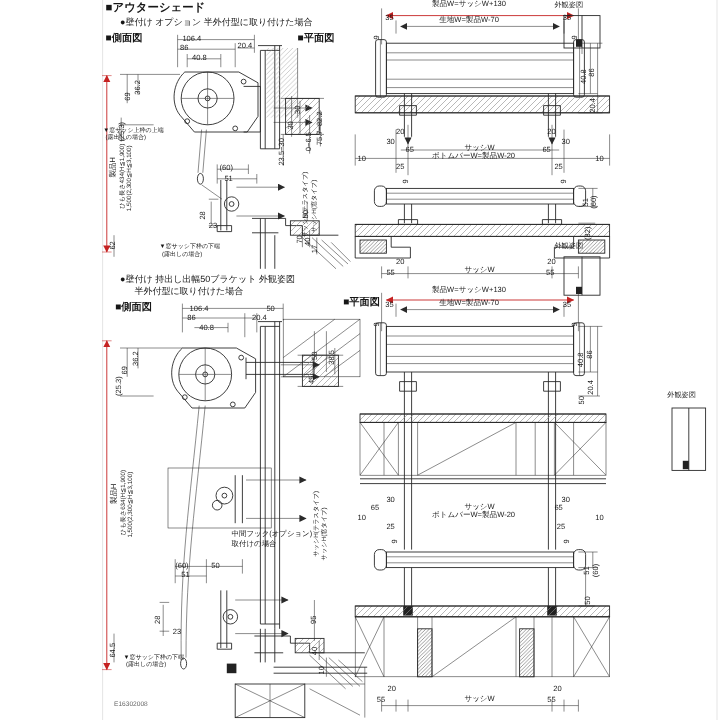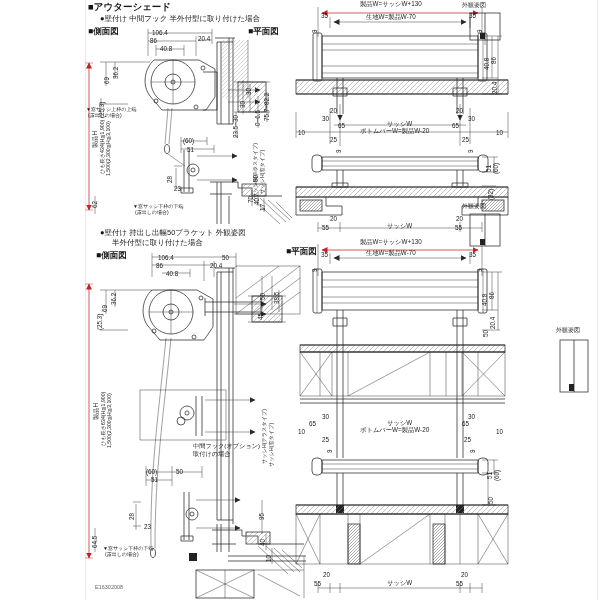--- a/index.html
+++ b/index.html
@@ -203,21 +203,21 @@
 
       <g>
         <rect x="560" y="340" width="28" height="52"></rect>
           <path d="M574,340V392"></path>
         <rect x="569" y="384" width="5" height="7" fill="#222" stroke="none"></rect>
       </g>
     </g>
   </svg>
 
   <div class="hd" style="left:88px;top:2px;font-size:9.5px">■アウターシェード</div>
-  <div class="txt" style="left:100px;top:15px;font-size:7.5px">●壁付け 中間フック 半外付型に取り付けた場合</div>
+  <div class="txt" style="left:100px;top:15px;font-size:7.5px">●壁付け オプション 半外付型に取り付けた場合</div>
   <div class="hd" style="left:88px;top:27px;font-size:8.5px">■側面図</div>
   <div class="hd" style="left:248px;top:27px;font-size:8.5px">■平面図</div>
   <div class="txt" style="left:462px;top:2px;font-size:6px">外観姿図</div>
   <div class="txt" style="left:462px;top:203px;font-size:6px">外観姿図</div>
   <div class="txt" style="left:86px;top:107px;font-size:5px">▼窓サッシ上枠の上端</div>
   <div class="txt" style="left:88px;top:113px;font-size:5px">(露出しの場合)</div>
   <div class="txt" style="left:133px;top:204px;font-size:5px">▼窓サッシ下枠の下端</div>
   <div class="txt" style="left:135px;top:210px;font-size:5px">(露出しの場合)</div>
 
   <div class="txt" style="left:100px;top:229px;font-size:7.5px">●壁付け 持出し出幅50ブラケット 外観姿図</div>

